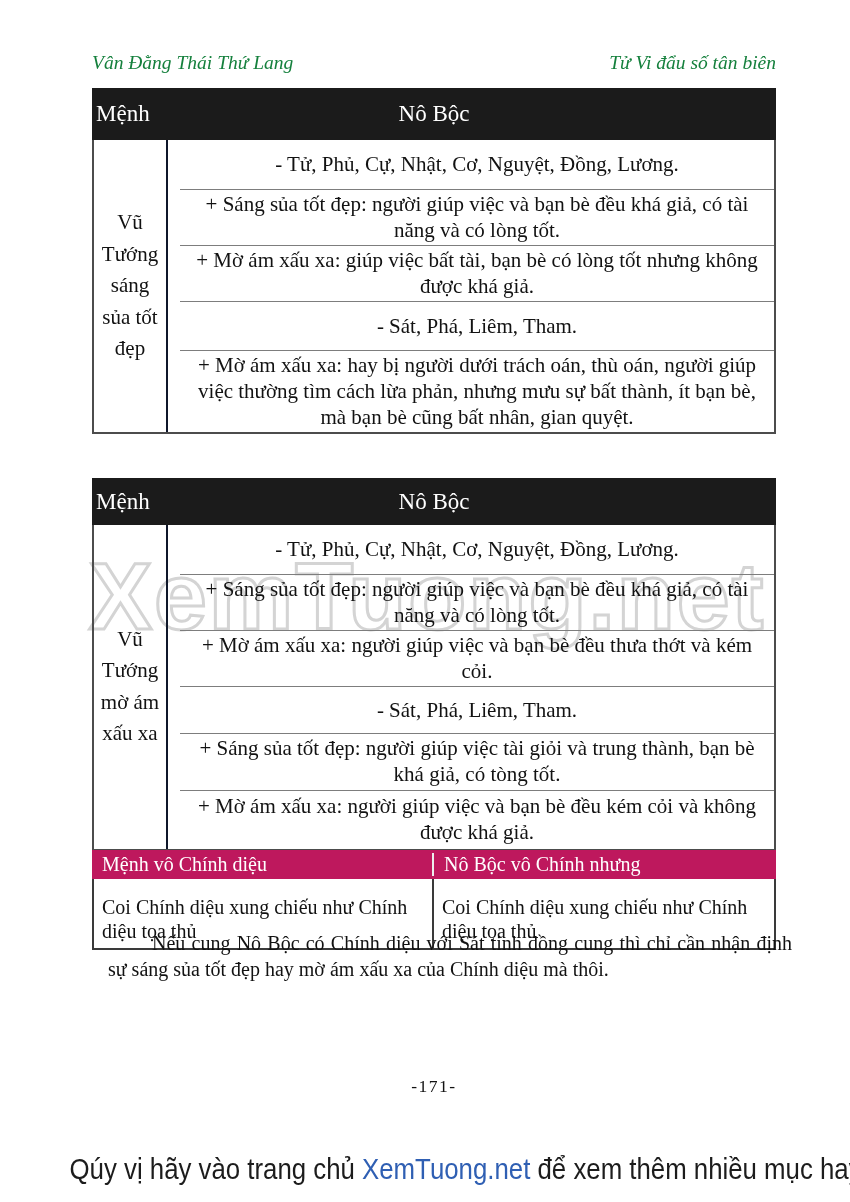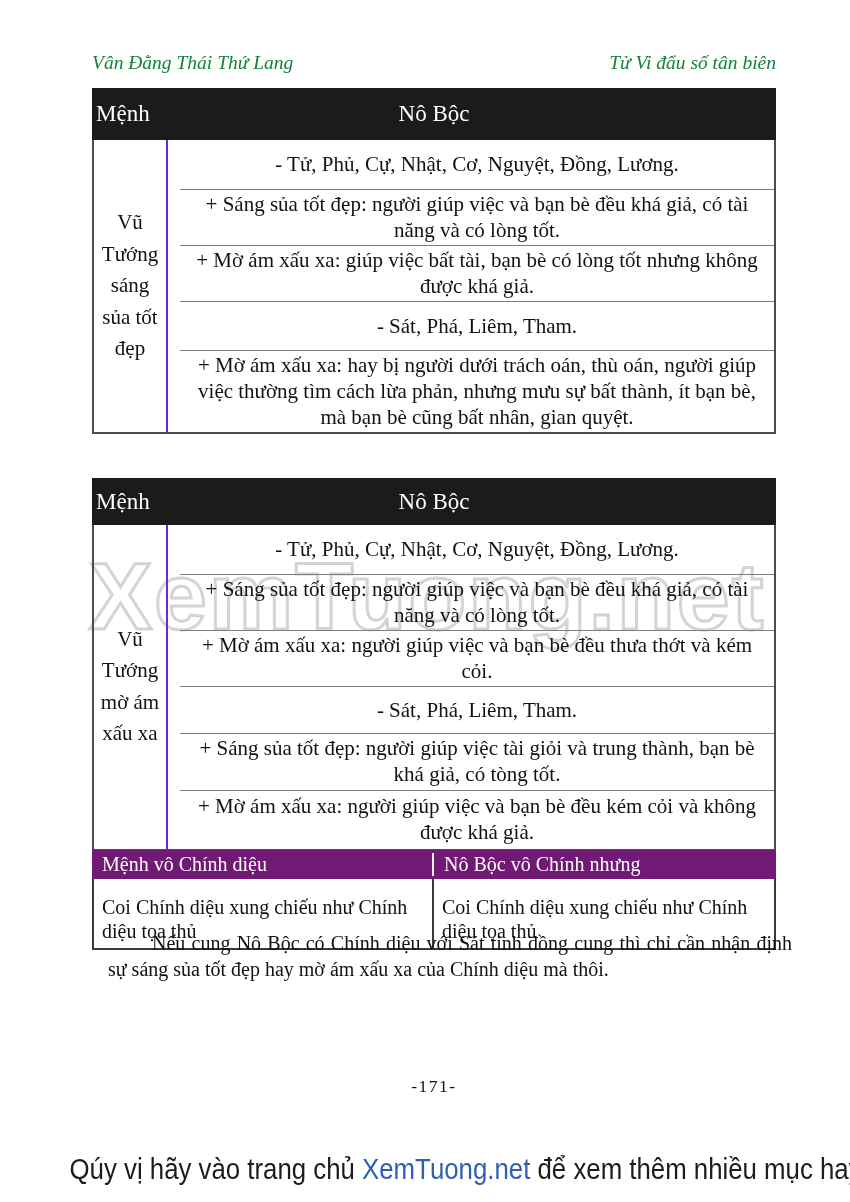--- a/index.html
+++ b/index.html
@@ -19,21 +19,21 @@
   
   .tbl{position:absolute;left:92px;width:684px;z-index:1;box-sizing:border-box;}
   .tbl1{top:88px;}
   .tbl2{top:478px;}
   .tbl-head{position:relative;background:#1b1b1b;color:#fff;font-size:23px;}
   .tbl1 .tbl-head{height:52px;}
   .tbl2 .tbl-head{height:47px;}
   .th-left{position:absolute;left:4px;top:50%;transform:translateY(-50%);}
   .th-center{position:absolute;left:0;right:0;top:50%;transform:translateY(-50%);text-align:center;}
   .tbl-body{display:flex;border:2px solid #4c4c4c;border-top:none;background:transparent;}
-  .left-cell{width:68px;min-width:68px;border-right:2px solid #6d28d9;display:flex;
+  .left-cell{width:68px;min-width:68px;border-right:2px solid #0f172a;display:flex;
              align-items:center;justify-content:center;text-align:center;
              font-size:21px;line-height:1.5;padding:4px 2px;}
   .rows{flex:1;display:flex;flex-direction:column;}
   .row{display:flex;align-items:center;justify-content:center;text-align:center;
        font-size:21px;line-height:1.22;padding:2px 10px;box-sizing:border-box;
        border-bottom:1.5px solid #7d7d7d;margin-left:12px;}
   .row:last-child{border-bottom:none;}
   .tbl1 .row:nth-child(1){min-height:50px}
   .tbl1 .row:nth-child(2){min-height:52px}
   .tbl1 .row:nth-child(3){min-height:53px}
@@ -42,21 +42,21 @@
   .tbl1 .row:nth-child(6){min-height:69px}
   .tbl2 .row:nth-child(1){min-height:50px}
   .tbl2 .row:nth-child(2){min-height:52px}
   .tbl2 .row:nth-child(3){min-height:46px}
   .tbl2 .row:nth-child(4){min-height:47px}
   .tbl2 .row:nth-child(5){min-height:55px}
   .tbl2 .row:nth-child(6){min-height:58px}
 
   
   .tbl3{position:absolute;left:92px;top:850px;width:684px;font-size:20px;z-index:1;}
-  .tbl3-head{display:flex;background:#701a75;color:#fff;height:29px;align-items:center;}
+  .tbl3-head{display:flex;background:#be185d;color:#fff;height:29px;align-items:center;}
   .tbl3-head .h{width:50%;padding-left:10px;box-sizing:border-box;}
   .tbl3-head .h:first-child{border-right:2px solid #ededed;}
   .tbl3-body{display:flex;border:2px solid #3a3a3a;border-top:none;}
   .tbl3-body .c{width:50%;padding:16px 8px 5px;line-height:1.2;box-sizing:border-box;}
   .tbl3-body .c:first-child{border-right:2px solid #3a3a3a;}
 
   
   .note{position:absolute;left:108px;top:930px;width:684px;font-size:20px;line-height:1.32;
         text-indent:44px;text-align:justify;z-index:1;}
 

